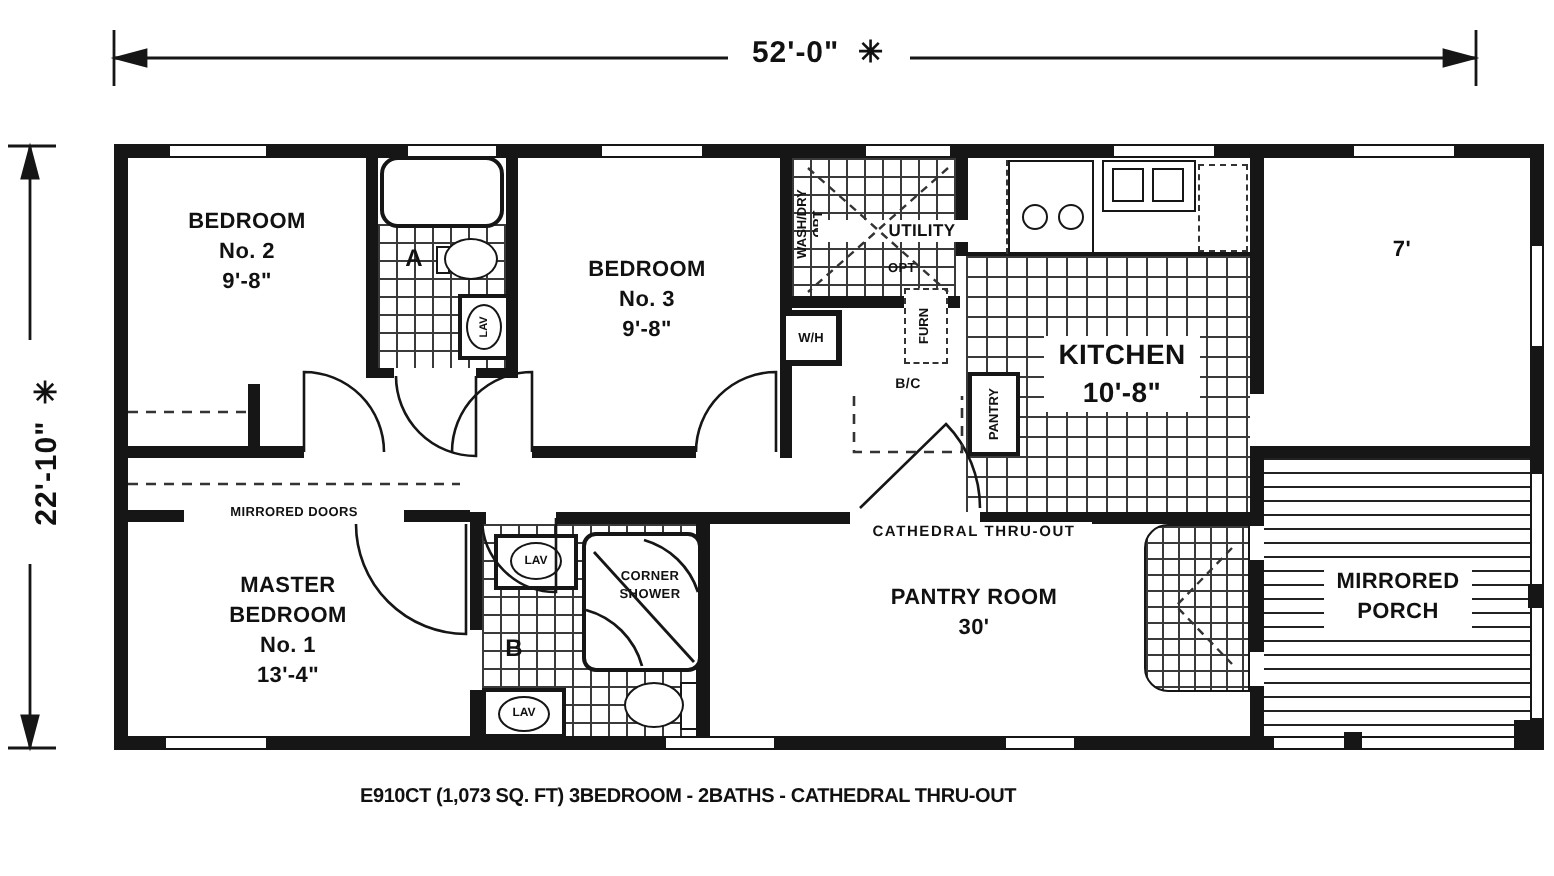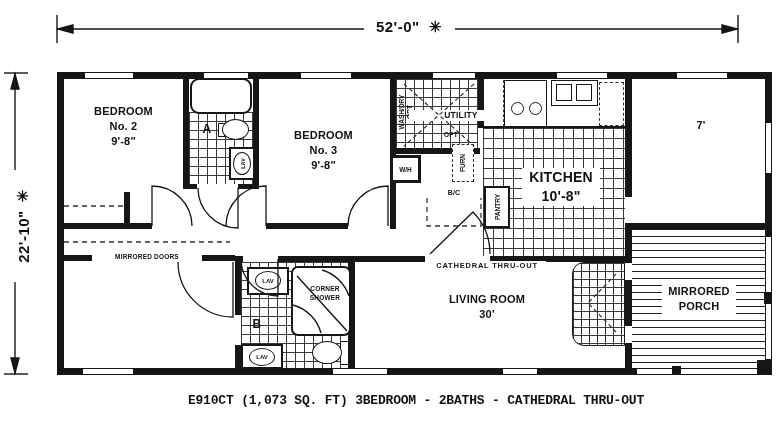--- a/index.html
+++ b/index.html
@@ -125,29 +125,34 @@
   <div class="lbl" style="left:86px;top:104px;width:75px;font-size:11px;">
     <div>BEDROOM</div>
     <div>No. 2</div>
     <div>9'-8"</div>
   </div>
   <div class="lbl" style="left:286px;top:128px;width:75px;font-size:11px;">
     <div>BEDROOM</div>
     <div>No. 3</div>
     <div>9'-8"</div>
   </div>
+  <div class="lbl" style="left:98px;top:286px;width:92px;font-size:11px;">
+    <div>MASTER BEDROOM</div>
+    <div>No. 1</div>
+    <div>13'-4"</div>
+  </div>
   <div class="lbl bgw" style="left:522px;top:144px;width:78px;font-size:14px;margin-top:24px;">
     <div>KITCHEN</div>
     <div>10'-8"</div>
   </div>
   <div class="lbl" style="left:670px;top:118px;width:62px;font-size:11px;">
     <div>7'</div>
   </div>
   <div class="lbl" style="left:432px;top:292px;width:110px;font-size:11px;">
-    <div>LIVING ROOM</div>
+    <div>PANTRY ROOM</div>
     <div>30'</div>
   </div>
   <div class="lbl bgw" style="left:662px;top:284px;width:74px;font-size:11px;">
     <div>MIRRORED PORCH</div>
   </div>
   <div class="lbl bgw" style="left:409px;top:110px;width:60px;font-size:8.5px;padding-left:22px;">UTILITY</div>
   <div class="lbl" style="left:198px;top:121px;width:18px;font-size:12px;">A</div>
   <div class="lbl" style="left:248px;top:316px;width:18px;font-size:12px;">B</div>
   <div class="lbl bgw" style="left:92px;top:253px;width:110px;font-size:6.5px;white-space:nowrap;">MIRRORED DOORS</div>
   <div class="lbl bgw" style="left:428px;top:261px;width:118px;font-size:7.5px;white-space:nowrap;letter-spacing:.8px;">CATHEDRAL THRU-OUT</div>
@@ -188,15 +193,15 @@
       <line x1="474" y1="84" x2="404" y2="146"></line>
       <path d="M616,274 L588,303 L616,332"></path>
     </g>
     <g stroke="#161616" stroke-width="1.4" fill="none">
       <path d="M297,276 L347,331"></path>
       <path d="M322,270 A40,40 0 0 1 349,296"></path>
       <path d="M293,305 A40,40 0 0 1 321,333"></path>
     </g>
   </svg>
 
-  <div class="lbl" style="left:44px;top:392px;width:600px;text-align:right;font-size:13px;letter-spacing:-.2px;white-space:nowrap;font-family:Liberation Mono, monospace;">E910CT (1,073 SQ. FT) 3BEDROOM - 2BATHS - CATHEDRAL THRU-OUT</div>
+  <div class="lbl" style="left:44px;top:392px;width:600px;text-align:center;font-size:10px;letter-spacing:-.2px;white-space:nowrap;">E910CT (1,073 SQ. FT) 3BEDROOM - 2BATHS - CATHEDRAL THRU-OUT</div>
 
 </div>
 
 </body></html>

